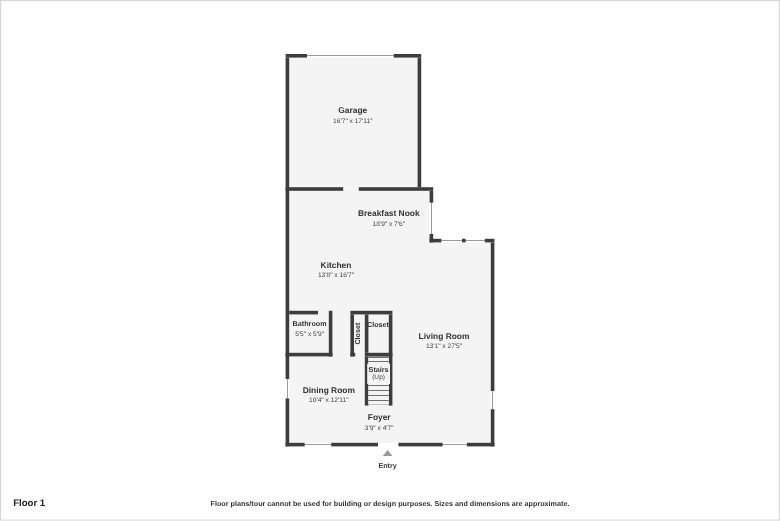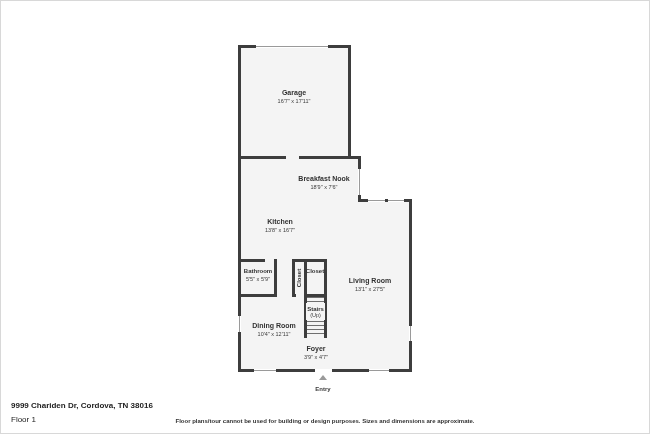--- a/index.html
+++ b/index.html
@@ -21,21 +21,21 @@
     background:repeating-linear-gradient(to bottom,#6f6f6f 0 1px,#f4f4f4 1px 4px);}
   .stairs-label{position:absolute;left:305px;top:302px;width:19px;height:17px;background:#f4f4f4;
     display:flex;flex-direction:column;align-items:center;justify-content:center;}
   .stairs-label .room-name{font-size:6px;}
   .stairs-label .room-dims{font-size:5.5px;}
   .entry-arrow{position:absolute;left:318px;top:374px;width:0;height:0;
     border-left:4px solid transparent;border-right:4px solid transparent;border-bottom:5px solid #9a9a9a;}
   .entry-label{position:absolute;left:322px;top:385px;transform:translateX(-50%);
     font-size:6px;font-weight:700;color:#3a3a3a;}
   .footer-address{position:absolute;left:10px;top:400px;font-size:8px;font-weight:700;color:#222;}
-  .footer-floor{position:absolute;left:10px;top:414px;font-size:8px;font-weight:400;color:#222;}
+  .footer-floor{position:absolute;left:10px;top:414px;font-size:8px;font-weight:700;color:#222;}
   .footer-disclaimer{position:absolute;left:0;right:0;top:417px;text-align:center;
     font-size:6px;font-weight:600;color:#333;}
 </style>
 </head>
 <body>
 
 <div id="stage">
 
   <div class="floor" style="left:240px;top:47px;width:107px;height:108px;"></div>
   <div class="floor" style="left:240px;top:155px;width:117px;height:43px;"></div>
@@ -130,17 +130,16 @@
   </div>
 
   <div class="room-label" style="left:315px;top:352px;">
     <div class="room-name">Foyer</div>
     <div class="room-dims">3'9" x 4'7"</div>
   </div>
 
   <div class="entry-arrow"></div>
   <div class="entry-label">Entry</div>
 
-  <div class="footer-address">9999 Chariden Dr, Cordova, TN 38016</div>
   <div class="footer-floor">Floor 1</div>
   <div class="footer-disclaimer">Floor plans/tour cannot be used for building or design purposes. Sizes and dimensions are approximate.</div>
 
 </div>
 
 </body></html>

